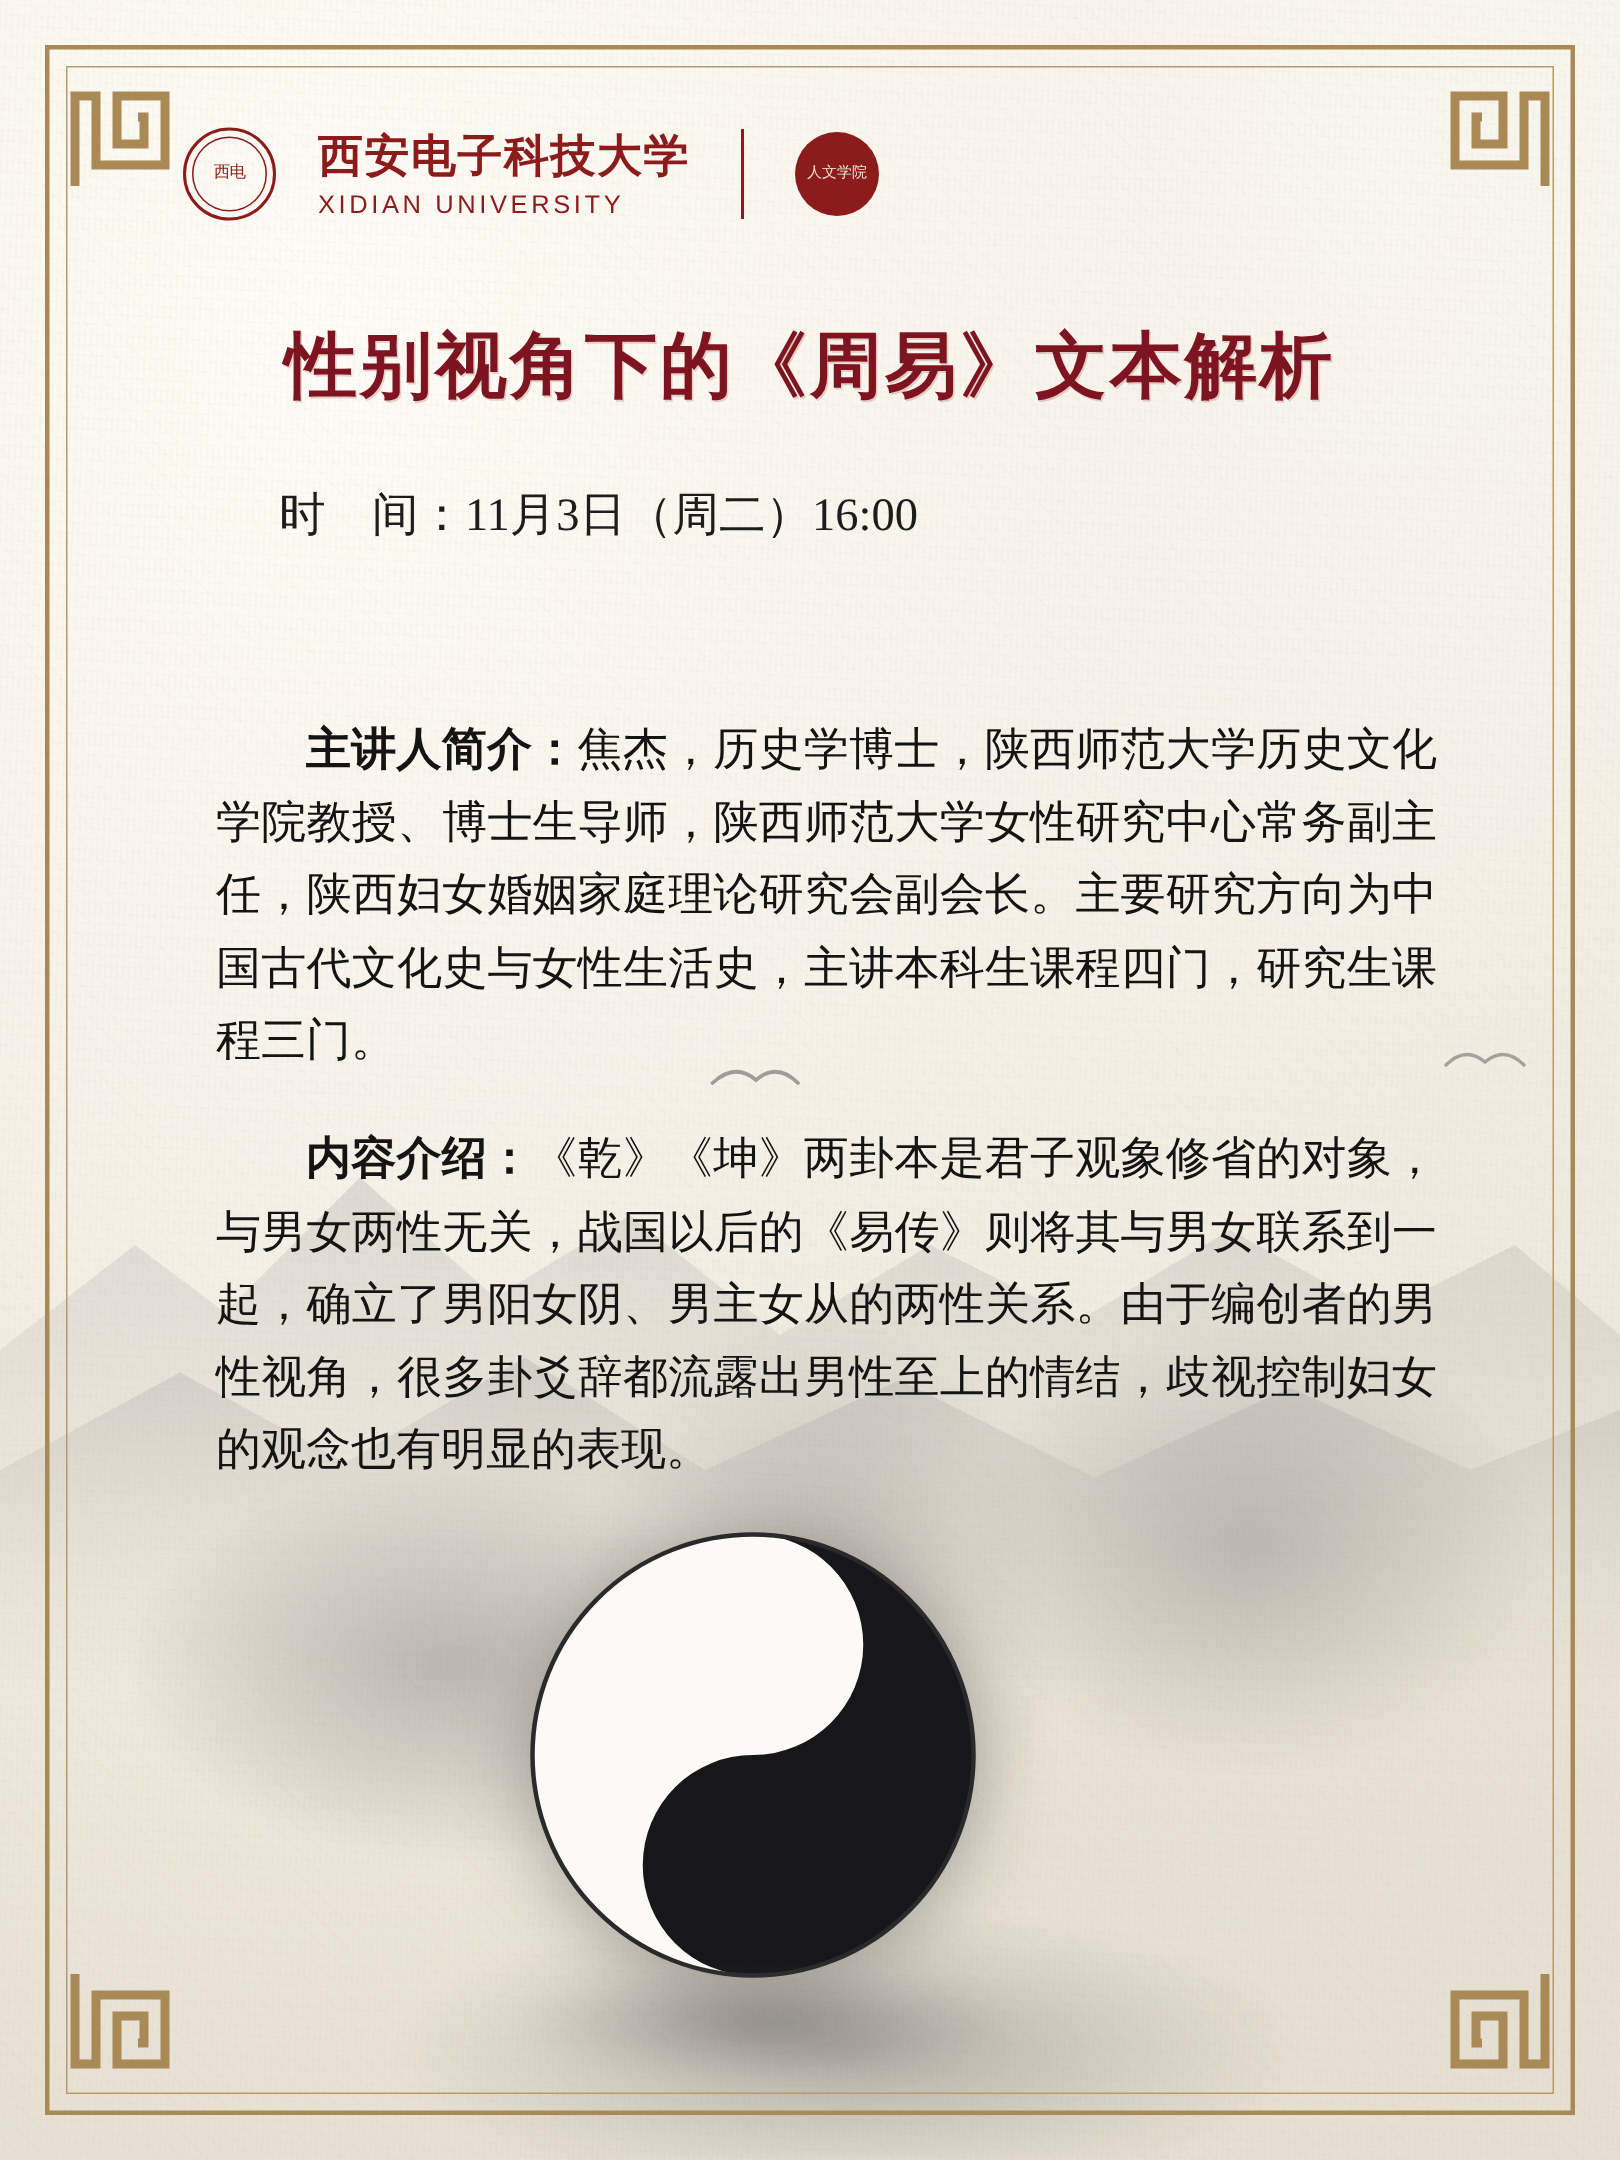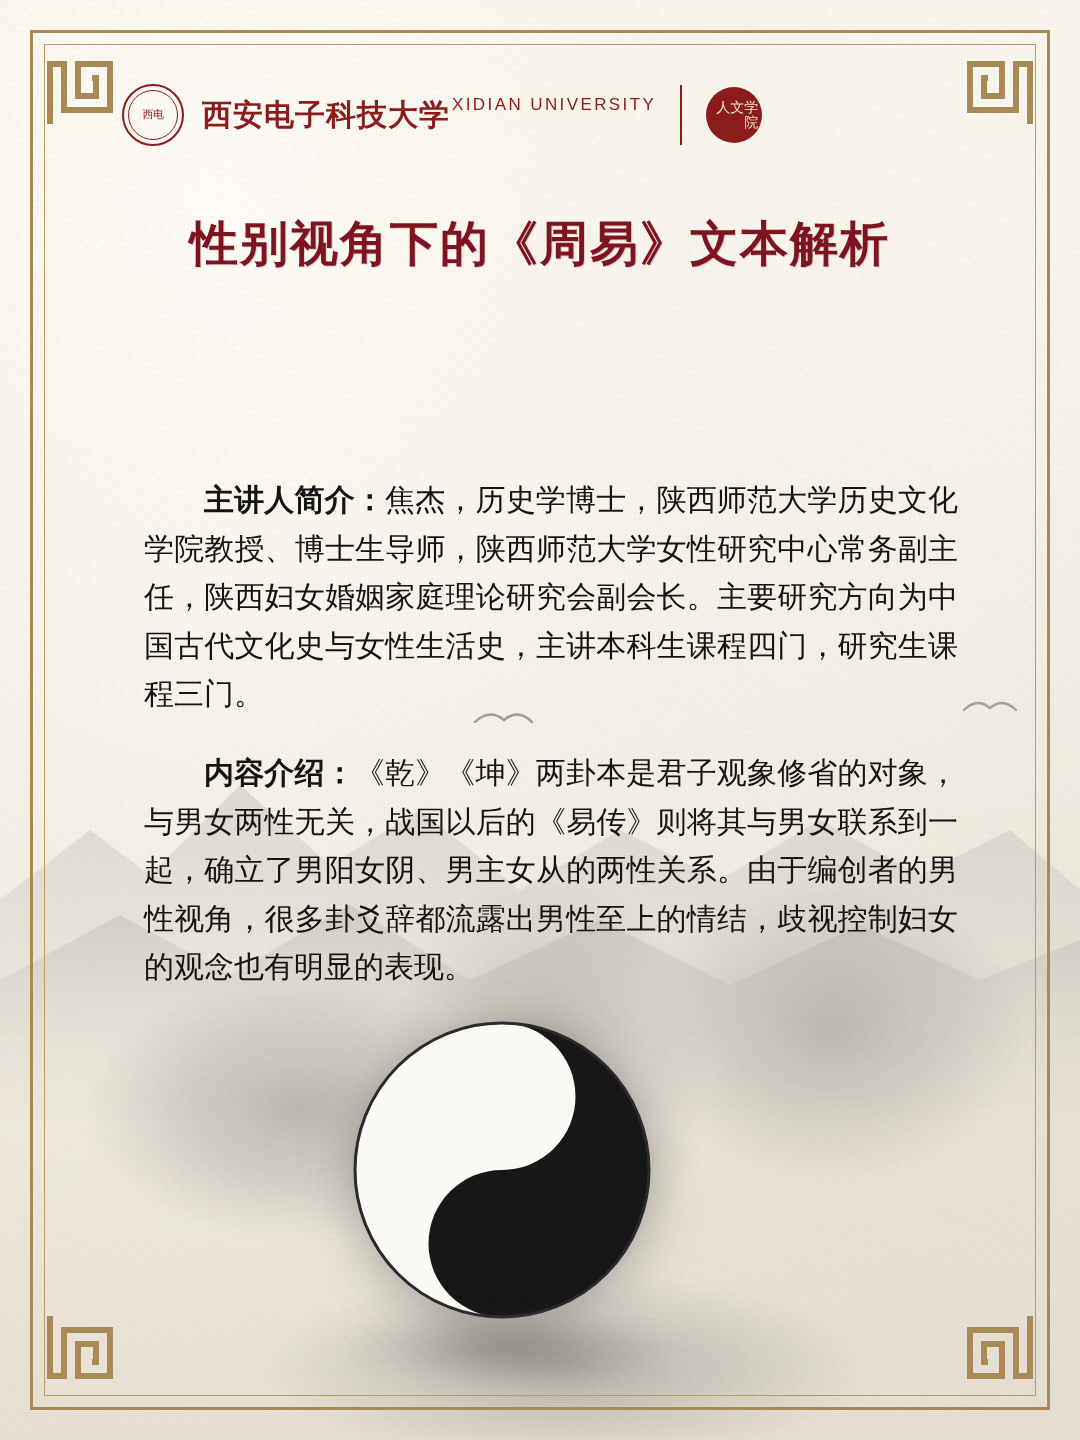--- a/index.html
+++ b/index.html
@@ -107,21 +107,21 @@
   .corner-bl { left: 44px;  bottom: 44px; transform: scaleY(-1); }
   .corner-br { right: 44px; bottom: 44px; transform: scale(-1,-1); }
 
   
   .logo-row {
     position: absolute;
     left: 122px;
     top: 84px;
     display: flex;
     align-items: center;
-    gap: 18px;
+    gap: 28px;
   }
   .seal {
     width: 58px;
     height: 58px;
     border-radius: 50%;
     border: 2px solid #8c1b1b;
     display: flex;
     align-items: center;
     justify-content: center;
     position: relative;
@@ -137,21 +137,21 @@
   .seal-mark {
     font-size: 11px;
     color: #8c1b1b;
     line-height: 1.05;
     text-align: center;
     letter-spacing: -0.5px;
     z-index: 1;
   }
   .uni-name {
     display: flex;
-    flex-direction: row;
+    flex-direction: column;
     justify-content: center;
     gap: 2px;
   }
   .uni-cn {
     font-size: 30px;
     color: #8c1b1b;
     font-weight: bold;
     letter-spacing: 1px;
     font-family: "Liberation Serif", serif;
   }
@@ -169,22 +169,22 @@
   }
   .seal2 {
     width: 56px;
     height: 56px;
     border-radius: 50%;
     background: #8c1b1b;
     color: #f3e7d2;
     display: flex;
     align-items: center;
     justify-content: center;
-    font-size: 14px;
-    text-align: right;
+    font-size: 10px;
+    text-align: left;
     line-height: 1.1;
     flex: none;
     padding: 4px;
     box-sizing: border-box;
   }
 
   
   .title {
     position: absolute;
     left: 0; right: 0;
@@ -299,20 +299,21 @@
       <div class="uni-cn">西安电子科技大学</div>
       <div class="uni-en">XIDIAN UNIVERSITY</div>
     </div>
     <div class="logo-divider"></div>
     <div class="seal2">人文学院</div>
   </div>
 
   <div class="title">性别视角下的《周易》文本解析</div>
 
   <div class="meta">
+    <div class="meta-row">时　间：11月3日（周二）16:00</div>
   </div>
 
   <div class="body-text">
     <div class="para">
       <b>主讲人简介：</b><span>焦杰，历史学博士，陕西师范大学历史文化学院教授、博士生导师，陕西师范大学女性研究中心常务副主任，陕西妇女婚姻家庭理论研究会副会长。主要研究方向为中国古代文化史与女性生活史，主讲本科生课程四门，研究生课程三门。</span>
     </div>
     <div class="para">
       <b>内容介绍：</b><span>《乾》《坤》两卦本是君子观象修省的对象，与男女两性无关，战国以后的《易传》则将其与男女联系到一起，确立了男阳女阴、男主女从的两性关系。由于编创者的男性视角，很多卦爻辞都流露出男性至上的情结，歧视控制妇女的观念也有明显的表现。</span>
     </div>
   </div>

